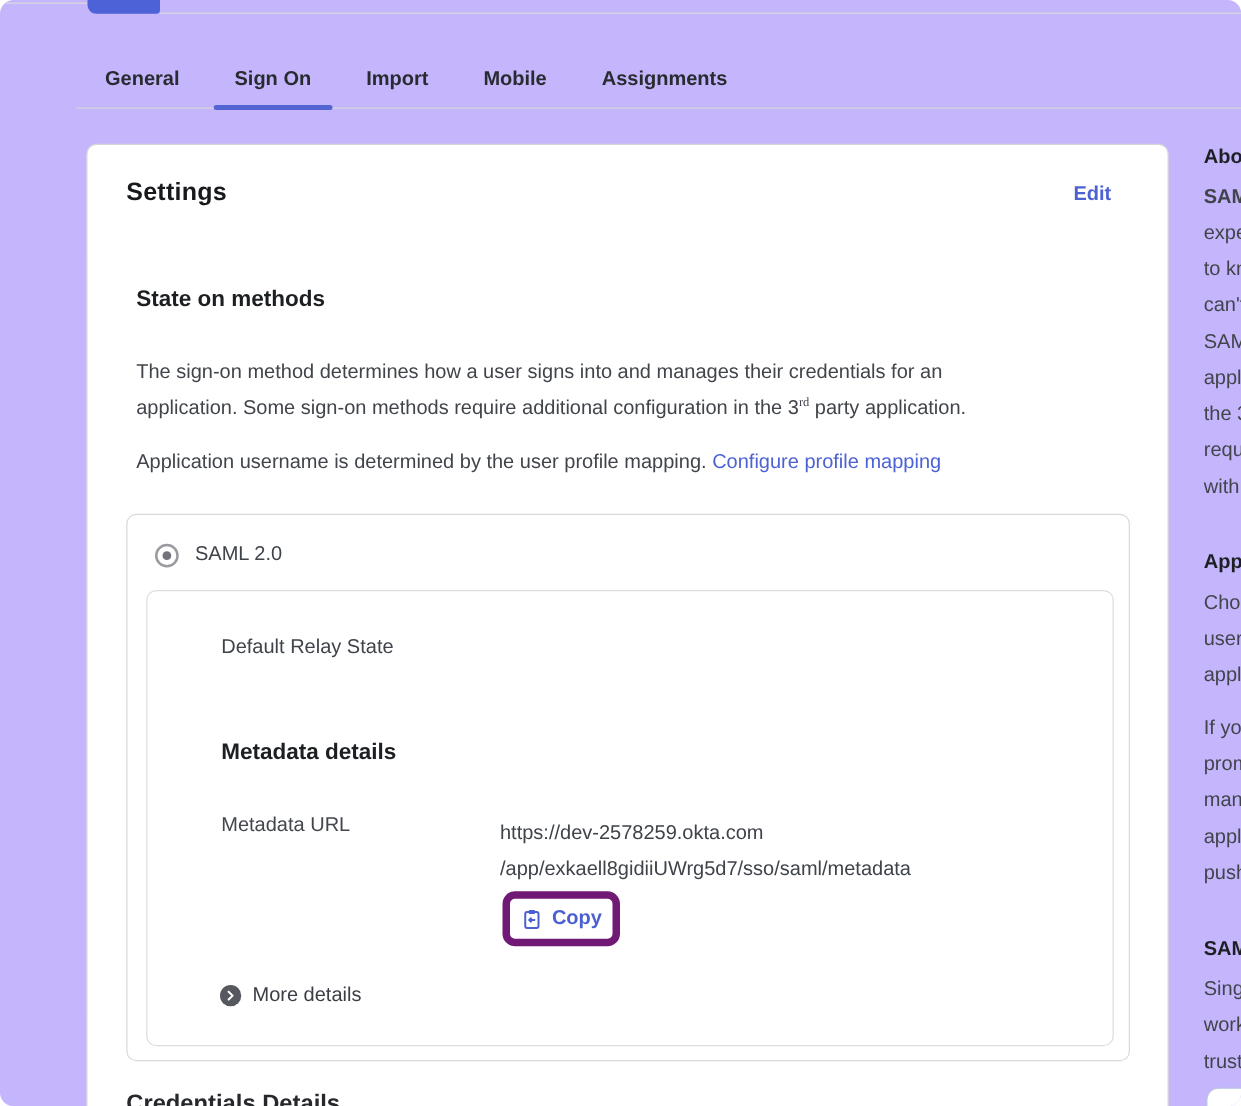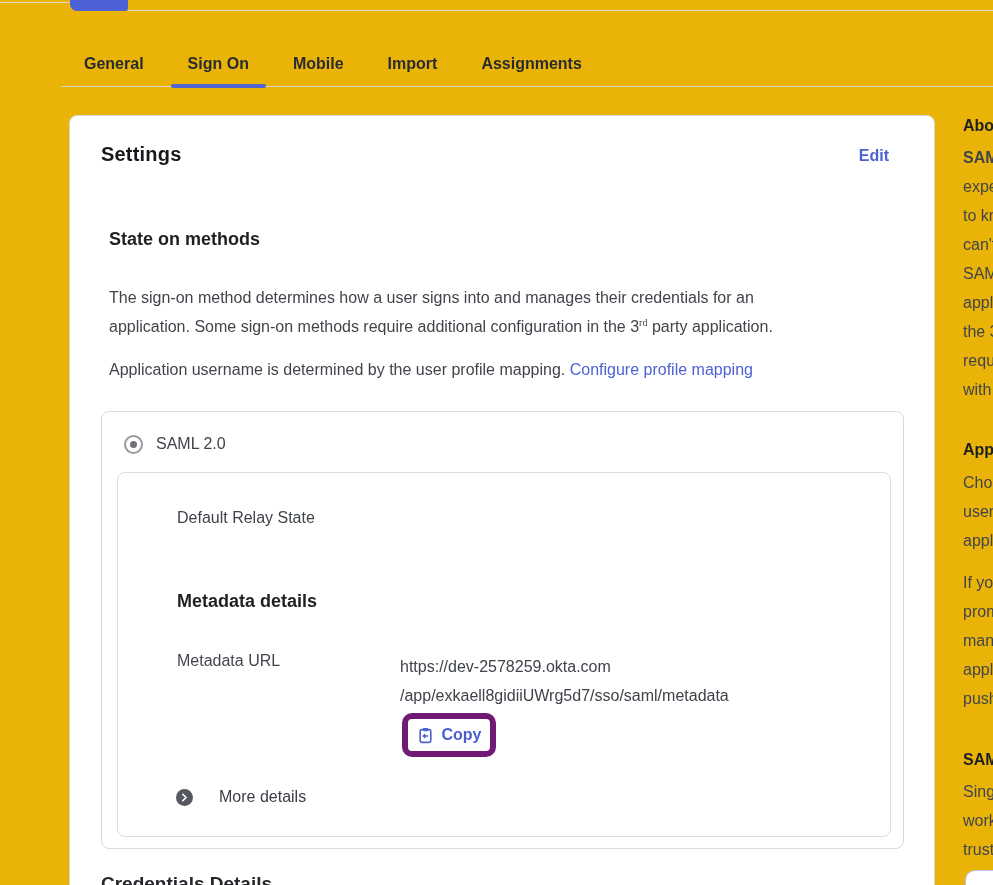--- a/index.html
+++ b/index.html
@@ -1,18 +1,18 @@
 <!DOCTYPE html>
 <html><head>
 <meta charset="utf-8">
 <style>
   html,body{margin:0;padding:0;background:#fff;}
   .screen{
-    position:relative;width:993px;height:885px;overflow:hidden;background:#eab308;
-    font-family:"Liberation Sans",sans-serif;color:#3f434a;
+    position:relative;width:993px;height:885px;overflow:hidden;background:#c4b5fd;
+    font-family:"Liberation Sans",sans-serif;color:#3f434a;border-radius:11px;
   }
   
   .top-line-left{position:absolute;left:0;top:2px;width:70px;height:1px;background:#d8d8dc;}
   .top-accent{position:absolute;left:70px;top:0;width:58px;height:11px;background:#4c62d6;
     border-radius:0 0 3px 7px;}
   .top-line-right{position:absolute;left:128px;top:10px;width:865px;height:1px;background:#d8d8dc;}
 
   
   .tabbar{position:absolute;left:0;top:40px;width:993px;height:47px;}
   .tabbar .rule{position:absolute;left:61px;right:0;bottom:0;height:1px;background:#d4d4d8;}
@@ -48,21 +48,21 @@
   .detail-box{position:absolute;left:15px;top:60px;width:772px;height:363px;
     border:1px solid #dcdde0;border-radius:8px;background:#fff;}
   .relay-label{position:absolute;left:59px;top:36px;font-size:16px;color:#3f434a;}
   .meta-title{position:absolute;left:59px;top:118px;font-size:18px;font-weight:700;color:#1d2023;}
   .meta-url-label{position:absolute;left:59px;top:179px;font-size:16px;color:#43474d;}
   .meta-url-value{position:absolute;left:282px;top:179px;font-size:16px;line-height:29px;color:#3f434a;}
   .copy-btn{position:absolute;left:284px;top:240px;width:94px;height:44px;border:6px solid #701a75;
     border-radius:10px;background:#fff;display:flex;align-items:center;justify-content:center;gap:8px;
     cursor:pointer;}
   .copy-btn .lbl{font-size:16px;font-weight:700;color:#4a5fd0;}
-  .more-row{position:absolute;left:58px;top:315px;display:flex;align-items:flex-end;gap:26px;cursor:pointer;}
+  .more-row{position:absolute;left:58px;top:315px;display:flex;align-items:flex-start;gap:9px;cursor:pointer;}
   .more-icon{width:17px;height:17px;border-radius:50%;background:#55585e;display:flex;
     align-items:center;justify-content:center;}
   .more-label{font-size:16px;color:#3a3e44;}
 
   .cred-title{position:absolute;left:31px;top:757px;font-size:19px;font-weight:700;color:#26282c;}
 
   
   .sidebar{position:absolute;left:963px;top:115px;width:290px;}
   .sb-h{font-size:16px;font-weight:700;color:#1d2023;}
   .sb-p{font-size:16px;line-height:29px;color:#41454b;}
@@ -92,25 +92,25 @@
     <div class="tabs">
       <div class="tab">
         <span>General</span>
 
       </div>
       <div class="tab active">
         <span>Sign On</span>
         <span class="underline"></span>
       </div>
       <div class="tab">
+        <span>Import</span>
+
+      </div>
+      <div class="tab">
         <span>Mobile</span>
-
-      </div>
-      <div class="tab">
-        <span>Import</span>
 
       </div>
       <div class="tab">
         <span>Assignments</span>
 
       </div>
     </div>
   </div>
 
   <div class="card">

